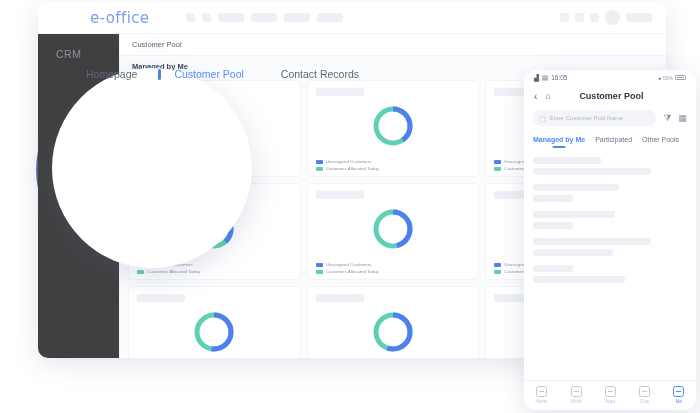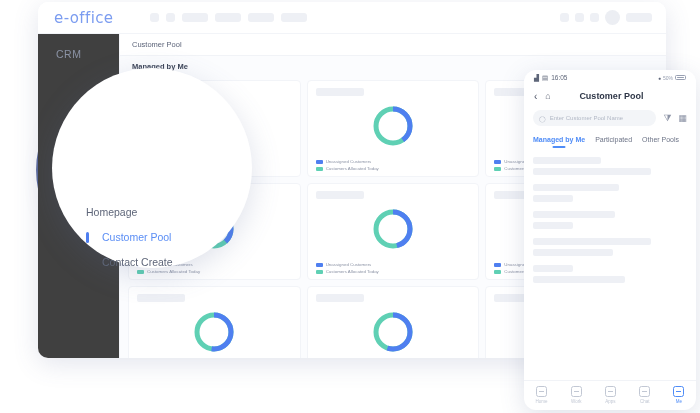--- a/index.html
+++ b/index.html
@@ -30,20 +30,21 @@
   .br-top {
     height: 32px; background: #ffffff;
     display: flex; align-items: center;
     padding: 0 14px 0 16px;
     border-bottom: 1px solid #f2f4f8;
   }
   .logo {
     font-size: 15px; color: #7b9cf0; letter-spacing: .4px;
     font-family: "DejaVu Sans", sans-serif;
     white-space: nowrap;
+    margin-left: 36px;
   }
   .ph { background: #eef0f5; border-radius: 3px; height: 9px; }
   .top-mid { display: flex; align-items: center; gap: 7px; margin-left: 36px; }
   .top-right { display: flex; align-items: center; gap: 6px; margin-left: auto; }
   .avatar-circle { width: 15px; height: 15px; border-radius: 50%; background: #eceef3; }
 
   .br-body { display: flex; height: 324px; }
   .side {
     width: 82px; background: #404040; padding: 14px 0 0 0;
     flex: none; border-right: 1px solid #f4f5f9;
@@ -83,24 +84,24 @@
   .sw { width: 7px; height: 4px; border-radius: 1px; }
   .lg-txt { font-size: 4.4px; color: #8d94a6; white-space: nowrap; }
 
   
   .menu-circle {
     position: absolute; left: 52px; top: 68px;
     width: 200px; height: 200px; border-radius: 50%;
     background: #ffffff;
     box-shadow: 0 8px 30px rgba(90,105,150,.20);
     z-index: 5;
-    display: flex; flex-direction: column;
-    justify-content: flex-end;
+    display: flex; flex-direction: row;
+    justify-content: space-between;
     padding-left: 34px;
-    gap: 13px;
+    gap: 21px;
   }
   .m-item { font-size: 10.5px; color: #5e6679; position: relative; white-space: nowrap; }
   .m-item.indent { padding-left: 16px; }
   .m-item.active { color: #5b8ef5; }
   .m-bar {
     position: absolute; left: 0px; top: 1px;
     width: 2.5px; height: 11px; background: #4f7ff0; border-radius: 2px;
   }
 
   
@@ -319,21 +320,21 @@
               </svg>
             </div>
           </div>
       </div>
     </div>
   </div>
 
   <div class="menu-circle" id="menu">
       <div class="m-item"><span>Homepage</span></div>
       <div class="m-item indent active"><span class="m-bar"></span><span>Customer Pool</span></div>
-      <div class="m-item indent"><span>Contact Create</span></div>
+      <div class="m-item indent"><span>Contact Records</span></div>
     </div>
 
   <div class="phone">
 
     <div class="status">
       <span>▟</span>
       <span>▤</span>
       <span>16:05</span>
       <div class="st-right">
         <span style="font-size:5px">●</span>

